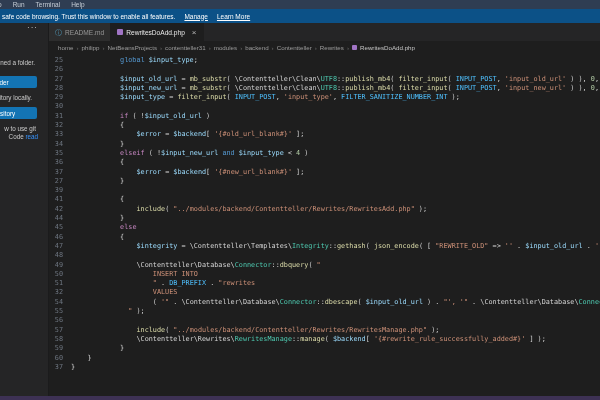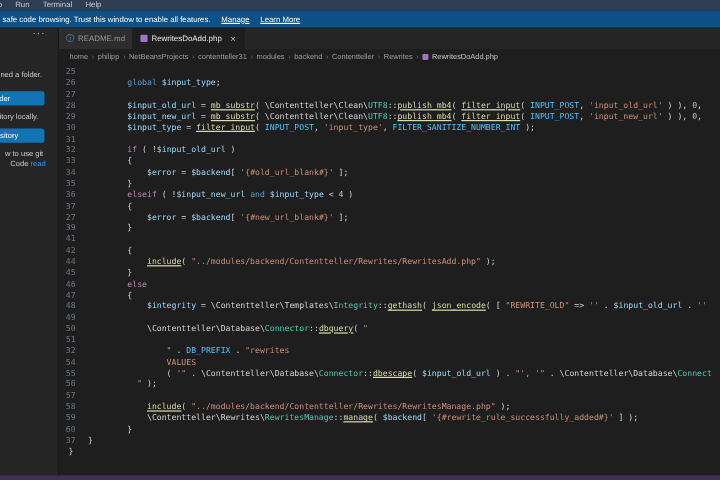--- a/index.html
+++ b/index.html
@@ -42,28 +42,28 @@
   
   .breadcrumb{height:12px;display:flex;align-items:center;gap:3px;padding-left:9px;
               font-size:6.2px;color:#9d9d9d;white-space:nowrap;overflow:hidden;flex:none;}
   .bc-sep{color:#6a6a6a;}
   .bc-item{cursor:pointer;}
   .bc-fileicon{width:5px;height:5px;background:#a074c4;border-radius:1px;display:inline-block;flex:none;}
   .bc-last{color:#c5c5c5;}
   
   .code{flex:1;overflow:hidden;padding-top:3px;
         font-family:"DejaVu Sans Mono",monospace;font-size:6.8px;line-height:9.3px;}
-  .code-line{display:flex;height:9.3px;white-space:pre;flex-direction:column;}
+  .code-line{display:flex;height:9.3px;white-space:pre;}
   .gutter{width:14px;flex:none;text-align:right;color:#6e7681;}
   .ct{padding-left:8px;}
   .tk-pl{color:#d4d4d4;}
-  .tk-kw{color:#569cd6;}
+  .tk-kw{color:#569cd6;font-family:Liberation Mono, monospace;}
   .tk-ctl{color:#c586c0;text-align:center;}
   .tk-var{color:#9cdcfe;}
-  .tk-fn{color:#dcdcaa;text-decoration:underline;}
+  .tk-fn{color:#dcdcaa;}
   .tk-cls{color:#4ec9b0;}
   .tk-str{color:#ce9178;}
   .tk-num{color:#b5cea8;}
   .tk-con{color:#4fc1ff;}
   
   .statusbar{height:4px;background:#3d3154;}
 </style>
 </head>
 <body>
 
@@ -140,21 +140,21 @@
         <div class="code-line"><span class="gutter">27</span><span class="ct"><span class="tk-pl">            </span><span class="tk-pl">}</span></span></div>
         <div class="code-line"><span class="gutter">39</span><span class="ct"><span class="tk-pl"></span></span></div>
         <div class="code-line"><span class="gutter">41</span><span class="ct"><span class="tk-pl">            </span><span class="tk-pl">{</span></span></div>
         <div class="code-line"><span class="gutter">42</span><span class="ct"><span class="tk-pl">                </span><span class="tk-fn">include</span><span class="tk-pl">( </span><span class="tk-str">"../modules/backend/Contentteller/Rewrites/RewritesAdd.php"</span><span class="tk-pl"> );</span></span></div>
         <div class="code-line"><span class="gutter">44</span><span class="ct"><span class="tk-pl">            </span><span class="tk-pl">}</span></span></div>
         <div class="code-line"><span class="gutter">45</span><span class="ct"><span class="tk-pl">            </span><span class="tk-ctl">else</span></span></div>
         <div class="code-line"><span class="gutter">46</span><span class="ct"><span class="tk-pl">            </span><span class="tk-pl">{</span></span></div>
         <div class="code-line"><span class="gutter">47</span><span class="ct"><span class="tk-pl">                </span><span class="tk-var">$integrity</span><span class="tk-pl"> = </span><span class="tk-pl">\Contentteller\Templates\</span><span class="tk-cls">Integrity</span><span class="tk-pl">::</span><span class="tk-fn">gethash</span><span class="tk-pl">( </span><span class="tk-fn">json_encode</span><span class="tk-pl">( [ </span><span class="tk-str">"REWRITE_OLD"</span><span class="tk-pl"> =&gt; </span><span class="tk-str">''</span><span class="tk-pl"> . </span><span class="tk-var">$input_old_url</span><span class="tk-pl"> . </span><span class="tk-str">''</span></span></div>
         <div class="code-line"><span class="gutter">48</span><span class="ct"><span class="tk-pl"></span></span></div>
         <div class="code-line"><span class="gutter">49</span><span class="ct"><span class="tk-pl">                </span><span class="tk-pl">\Contentteller\Database\</span><span class="tk-cls">Connector</span><span class="tk-pl">::</span><span class="tk-fn">dbquery</span><span class="tk-pl">( </span><span class="tk-str">"</span></span></div>
-        <div class="code-line"><span class="gutter">50</span></div>
+        <div class="code-line"><span class="gutter">50</span><span class="ct"><span class="tk-pl">                    </span><span class="tk-str">INSERT INTO</span></span></div>
         <div class="code-line"><span class="gutter">51</span><span class="ct"><span class="tk-pl">                    </span><span class="tk-str">" </span><span class="tk-pl">. </span><span class="tk-con">DB_PREFIX</span><span class="tk-pl"> . </span><span class="tk-str">"rewrites</span></span></div>
         <div class="code-line"><span class="gutter">32</span><span class="ct"><span class="tk-pl">                    </span><span class="tk-str">VALUES</span></span></div>
         <div class="code-line"><span class="gutter">54</span><span class="ct"><span class="tk-pl">                    </span><span class="tk-pl">( </span><span class="tk-str">'"</span><span class="tk-pl"> . </span><span class="tk-pl">\Contentteller\Database\</span><span class="tk-cls">Connector</span><span class="tk-pl">::</span><span class="tk-fn">dbescape</span><span class="tk-pl">( </span><span class="tk-var">$input_old_url</span><span class="tk-pl"> ) . </span><span class="tk-str">"', '"</span><span class="tk-pl"> . </span><span class="tk-pl">\Contentteller\Database\</span><span class="tk-cls">Connect</span></span></div>
         <div class="code-line"><span class="gutter">55</span><span class="ct"><span class="tk-pl">              </span><span class="tk-str">"</span><span class="tk-pl"> );</span></span></div>
         <div class="code-line"><span class="gutter">56</span><span class="ct"><span class="tk-pl"></span></span></div>
         <div class="code-line"><span class="gutter">57</span><span class="ct"><span class="tk-pl">                </span><span class="tk-fn">include</span><span class="tk-pl">( </span><span class="tk-str">"../modules/backend/Contentteller/Rewrites/RewritesManage.php"</span><span class="tk-pl"> );</span></span></div>
         <div class="code-line"><span class="gutter">58</span><span class="ct"><span class="tk-pl">                </span><span class="tk-pl">\Contentteller\Rewrites\</span><span class="tk-cls">RewritesManage</span><span class="tk-pl">::</span><span class="tk-fn">manage</span><span class="tk-pl">( </span><span class="tk-var">$backend</span><span class="tk-pl">[ </span><span class="tk-str">'{#rewrite_rule_successfully_added#}'</span><span class="tk-pl"> ] );</span></span></div>
         <div class="code-line"><span class="gutter">59</span><span class="ct"><span class="tk-pl">            </span><span class="tk-pl">}</span></span></div>
         <div class="code-line"><span class="gutter">60</span><span class="ct"><span class="tk-pl">    </span><span class="tk-pl">}</span></span></div>
         <div class="code-line"><span class="gutter">37</span><span class="ct"><span class="tk-pl"></span><span class="tk-pl">}</span></span></div>

